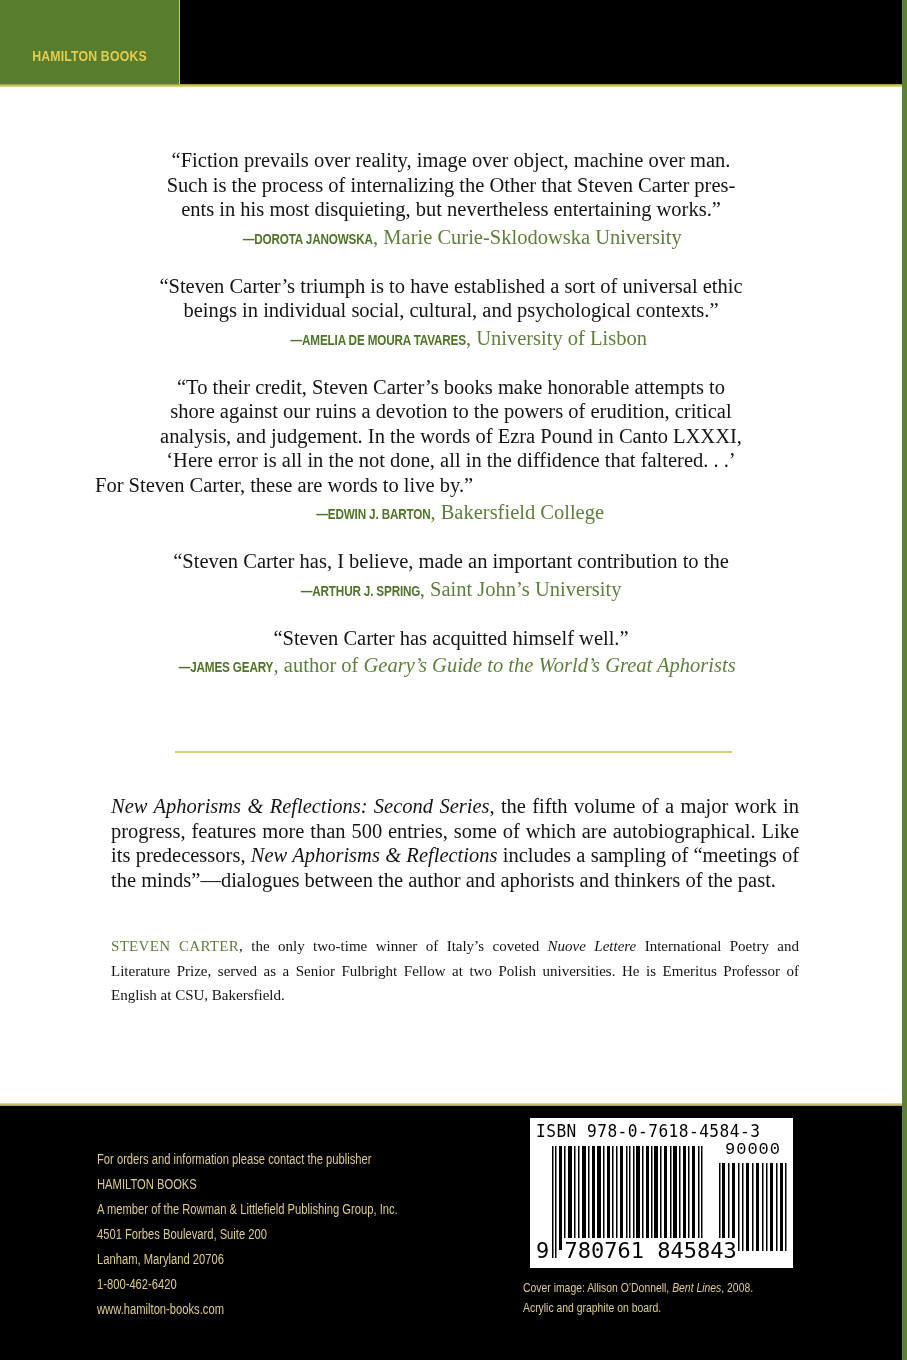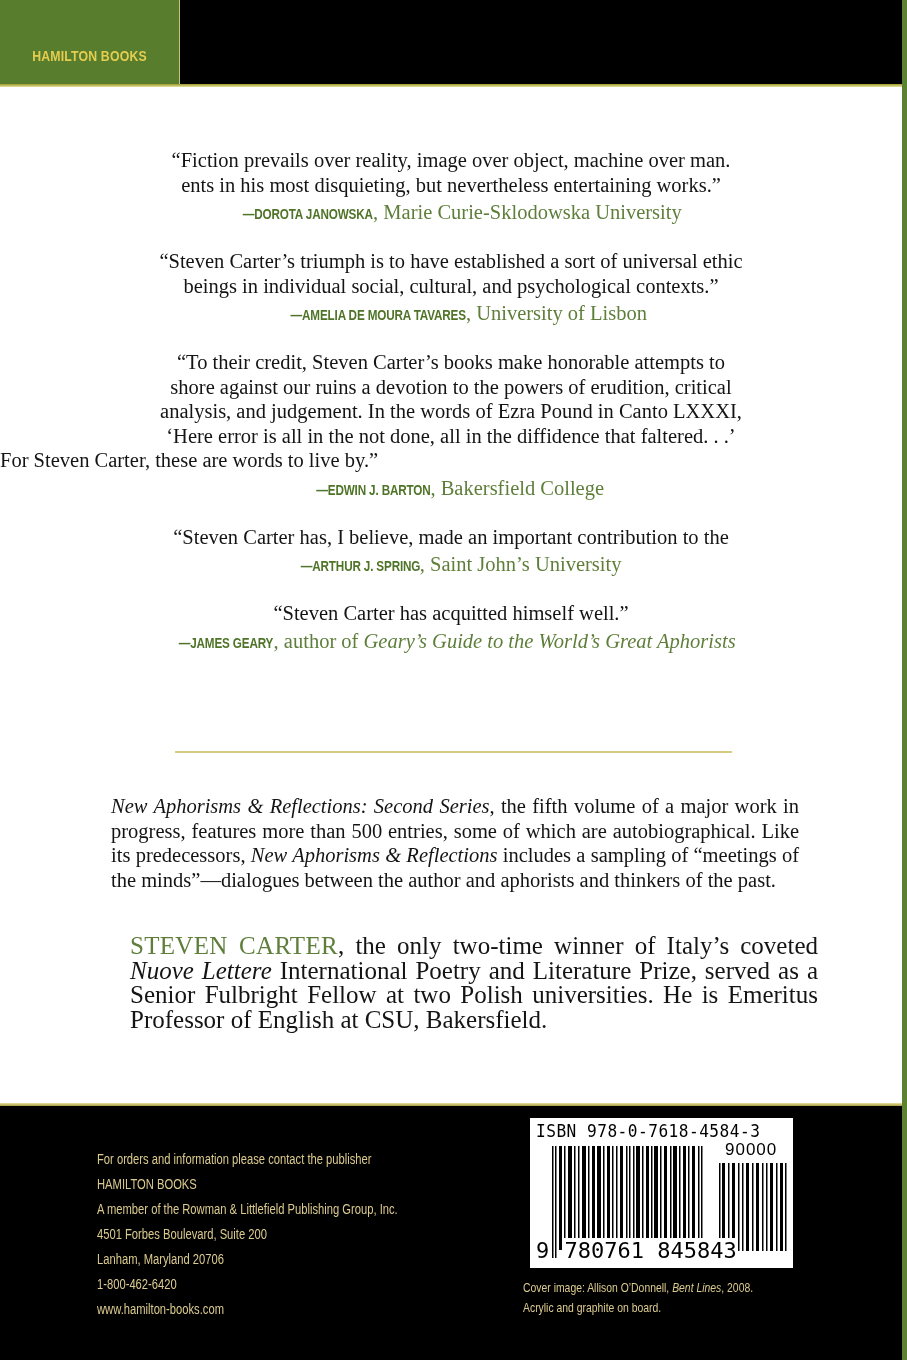--- a/index.html
+++ b/index.html
@@ -19,43 +19,43 @@
     .right-edge { position: absolute; right: 0; top: 0; width: 5px; height: 1360px; background: #5b8232; }
 
     
     .quotes { position: absolute; left: 0; top: 148px; width: 902px; text-align: center; }
     .quote { margin-bottom: 20px; }
     .quote p { font-family: "Liberation Serif", serif; font-size: 20.5px; line-height: 24.5px; color: #141414; }
     .quote .attr { font-family: "Liberation Serif", serif; font-size: 20.5px; line-height: 30px; color: #5e7e3a; padding-left: 16px; }
     .quote .attr .name { font-family: "Liberation Sans", sans-serif; font-weight: bold; font-size: 15px;
       display: inline-block; transform: scaleX(0.78); transform-origin: right center; margin-left: -30px; color: #4f7428; letter-spacing: -0.2px; }
     .quote .attr em { font-style: italic; }
-    .q3 p.last-line { text-align: left; }
+    .q3 p.last-line { text-align: left; padding-left: 95px; }
 
     .divider { position: absolute; left: 175px; top: 751px; width: 557px; height: 2px; background: #d6cc7e; }
 
     
     .desc { position: absolute; left: 111px; top: 794px; width: 688px; font-family: "Liberation Serif", serif;
       font-size: 20.5px; line-height: 24.7px; text-align: justify; color: #141414; }
     .desc em { font-style: italic; }
     .bio { position: absolute; left: 111px; top: 934px; width: 688px; font-family: "Liberation Serif", serif;
-      font-size: 25px; line-height: 24.7px; text-align: justify; color: #141414; margin-left: 19px; }
+      font-size: 15px; line-height: 24.7px; text-align: justify; color: #141414; }
     .bio .author { color: #5e7e3a; font-weight: normal; letter-spacing: 0.3px; }
     .bio em { font-style: italic; }
 
     
     .bottom-rule { position: absolute; left: 0; top: 1103px; width: 902px; height: 3px; background: linear-gradient(#e8e2a0, #a39a3e); }
     .bottom-band { position: absolute; left: 0; top: 1106px; width: 902px; height: 254px; background: #000; }
 
     .publisher { position: absolute; left: 97px; top: 1147px; font-family: "Liberation Sans", sans-serif; color: #dccb8e; }
     .publisher div { font-size: 14px; line-height: 25px; white-space: nowrap; transform: scaleX(0.8); transform-origin: left center; }
 
     .barcode-box { position: absolute; left: 530px; top: 1118px; width: 263px; height: 150px; background: #fff; text-align: right; }
     .isbn-text { position: absolute; left: 6px; top: 3px; font-family: "DejaVu Sans Mono", monospace; font-size: 17px; letter-spacing: 0.5px; color: #000; white-space: nowrap; transform: scaleX(0.95); transform-origin: left center; }
-    .price-text { position: absolute; left: 195px; top: 22px; font-family: Liberation Sans, sans-serif; font-size: 17px; letter-spacing: 1px; color: #000; }
+    .price-text { position: absolute; left: 195px; top: 22px; font-family: Liberation Mono, monospace; font-size: 17px; letter-spacing: 1px; color: #000; }
     .bars-main { position: absolute; left: 22px; top: 28px; width: 154px; height: 112px; }
     .bars-addon { position: absolute; left: 189px; top: 45px; width: 68px; height: 88px; }
     .ean-text { position: absolute; left: 5px; top: 120px; font-family: "DejaVu Sans Mono", monospace; font-size: 22px; color: #000; background: transparent; white-space: nowrap; }
     .ean-text span { background: #fff; padding: 0 1px; }
 
     .credit { position: absolute; left: 523px; top: 1278px; font-family: "Liberation Sans", sans-serif; color: #dccb8e; }
     .credit div { font-size: 13px; line-height: 20px; white-space: nowrap; transform: scaleX(0.8); transform-origin: left center; }
     .credit em { font-style: italic; }
   </style>
 </head>
@@ -67,20 +67,21 @@
   <div class="brand-panel">
     <div class="brand">HAMILTON BOOKS</div>
   </div>
   <div class="black-panel"></div>
 </div>
 <div class="top-rule"></div>
 
 <div class="quotes">
   <div class="quote">
     <p>“Fiction prevails over reality, image over object, machine over man.</p>
+    <p>Such is the process of internalizing the Other that Steven Carter pres-</p>
     <p>ents in his most disquieting, but nevertheless entertaining works.”</p>
     <div class="attr"><span class="name">—DOROTA JANOWSKA</span><span>, Marie Curie-Sklodowska University</span></div>
   </div>
   <div class="quote">
     <p>“Steven Carter’s triumph is to have established a sort of universal ethic</p>
     <p>beings in individual social, cultural, and psychological contexts.”</p>
     <div class="attr"><span class="name">—AMELIA DE MOURA TAVARES</span><span>, University of Lisbon</span></div>
   </div>
   <div class="quote q3">
     <p>“To their credit, Steven Carter’s books make honorable attempts to</p>

